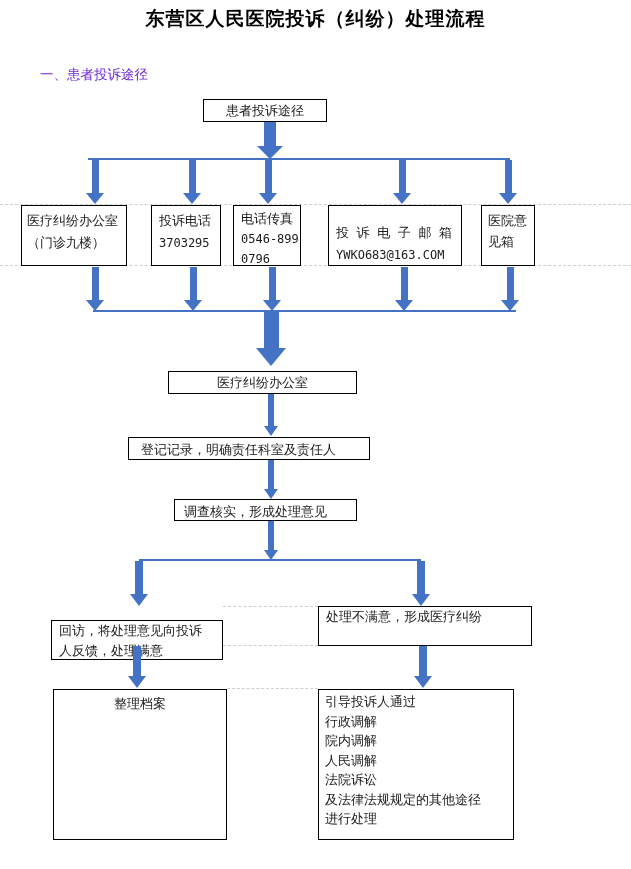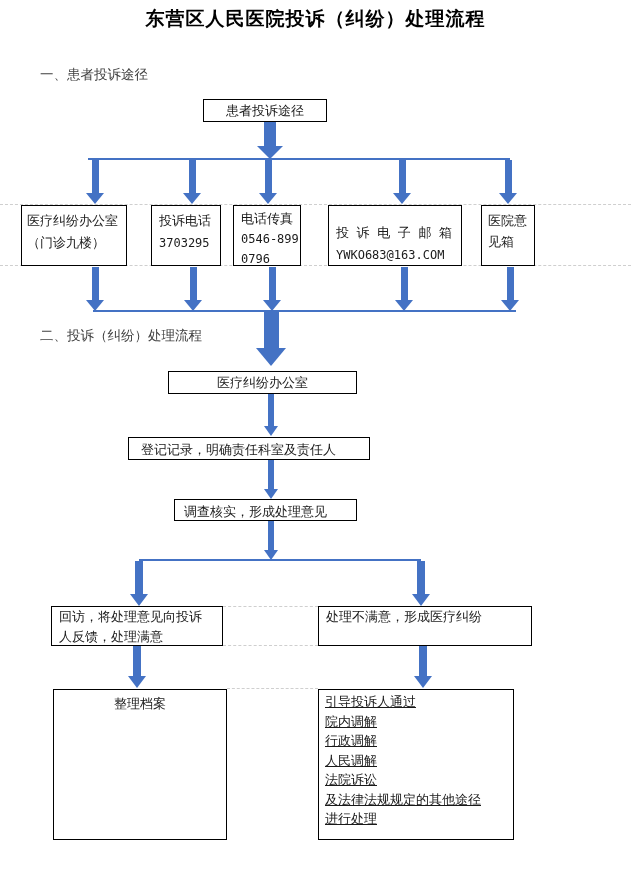--- a/index.html
+++ b/index.html
@@ -4,21 +4,21 @@
 <style>
   html,body{margin:0;padding:0;background:#ffffff;}
   .canvas{
     position:relative;width:631px;height:869px;background:#ffffff;
     font-family:"Liberation Sans","DejaVu Sans",sans-serif;color:#1a1a1a;overflow:hidden;
   }
   .title{
     position:absolute;top:6px;left:0;width:631px;text-align:center;
     font-size:19px;font-weight:bold;letter-spacing:1px;color:#000;
   }
-  .seclabel{position:absolute;font-size:13.5px;color:#404040;white-space:nowrap;}
+  .seclabel{position:absolute;font-size:13.5px;color:#6d28d9;white-space:nowrap;}
   
   .fbox{
     position:absolute;box-sizing:border-box;border:1px solid #000;background:#fff;
     font-size:13px;line-height:21px;z-index:2;
   }
   .ctr{display:flex;align-items:center;justify-content:center;text-align:center;}
   .bl{line-height:22px;white-space:nowrap;}
   .tight .bl{line-height:20px;}
   .mono{font-family:"DejaVu Sans Mono","Liberation Mono",monospace;font-size:12px;}
   .spread{letter-spacing:2px;}
@@ -42,21 +42,20 @@
   .ar-sp .shaft{width:8px;}
   .ar-sp .head{border-width:12px 9px 0 9px;}
 </style>
 </head>
 <body>
 
 <div class="canvas">
 
   <div class="title">东营区人民医院投诉（纠纷）处理流程</div>
   <div class="seclabel" style="left:40px;top:66px;">一、患者投诉途径</div>
-  <div class="seclabel" style="left:40px;top:327px;">二、投诉（纠纷）处理流程</div>
 
   <div class="fbox ctr" style="left:203px;top:99px;width:124px;height:23px;">
     <span>患者投诉途径</span>
   </div>
 
   <div class="varrow ar-b1" style="left:270px;top:122px;">
       <div class="shaft"></div>
       <div class="head"></div>
     </div>
 
@@ -169,44 +168,44 @@
       <div class="head"></div>
     </div>
   <div class="varrow ar-sp" style="left:421px;top:561px;">
       <div class="shaft" style="height:33px;"></div>
       <div class="head"></div>
     </div>
 
   <div class="dash" style="left:223px;top:606px;width:95px;"></div>
   <div class="dash" style="left:223px;top:645px;width:95px;"></div>
 
-  <div class="fbox" style="left:51px;top:606px;width:172px;height:40px;padding:0 12px 0 7px;line-height:20px;">
+  <div class="fbox" style="left:51px;top:620px;width:172px;height:40px;padding:0 12px 0 7px;line-height:20px;">
     <span>回访，将处理意见向投诉人反馈，处理满意</span>
   </div>
   <div class="fbox" style="left:318px;top:606px;width:214px;height:40px;padding:0 0 0 7px;line-height:20px;">
     <span>处理不满意，形成医疗纠纷</span>
   </div>
 
   <div class="varrow ar-sp" style="left:137px;top:646px;">
       <div class="shaft" style="height:30px;"></div>
       <div class="head"></div>
     </div>
   <div class="varrow ar-sp" style="left:423px;top:646px;">
       <div class="shaft" style="height:30px;"></div>
       <div class="head"></div>
     </div>
 
   <div class="dash" style="left:227px;top:688px;width:91px;"></div>
 
   <div class="fbox" style="left:53px;top:689px;width:174px;height:151px;padding-top:3px;text-align:center;">
     <span>整理档案</span>
   </div>
-  <div class="fbox" style="left:318px;top:689px;width:196px;height:151px;padding:2px 3px 0 6px;text-decoration:underline;">
+  <div class="fbox" style="left:318px;top:689px;width:196px;height:151px;padding:2px 3px 0 6px;">
     <div style="line-height:19.5px;">引导投诉人通过</div>
+    <div style="line-height:19.5px;">行政调解</div>
     <div style="line-height:19.5px;">院内调解</div>
-    <div style="line-height:19.5px;">行政调解</div>
     <div style="line-height:19.5px;">人民调解</div>
     <div style="line-height:19.5px;">法院诉讼</div>
     <div style="line-height:19.5px;">及法律法规规定的其他途径</div>
     <div style="line-height:19.5px;">进行处理</div>
   </div>
 
 </div>
 
 </body></html>

